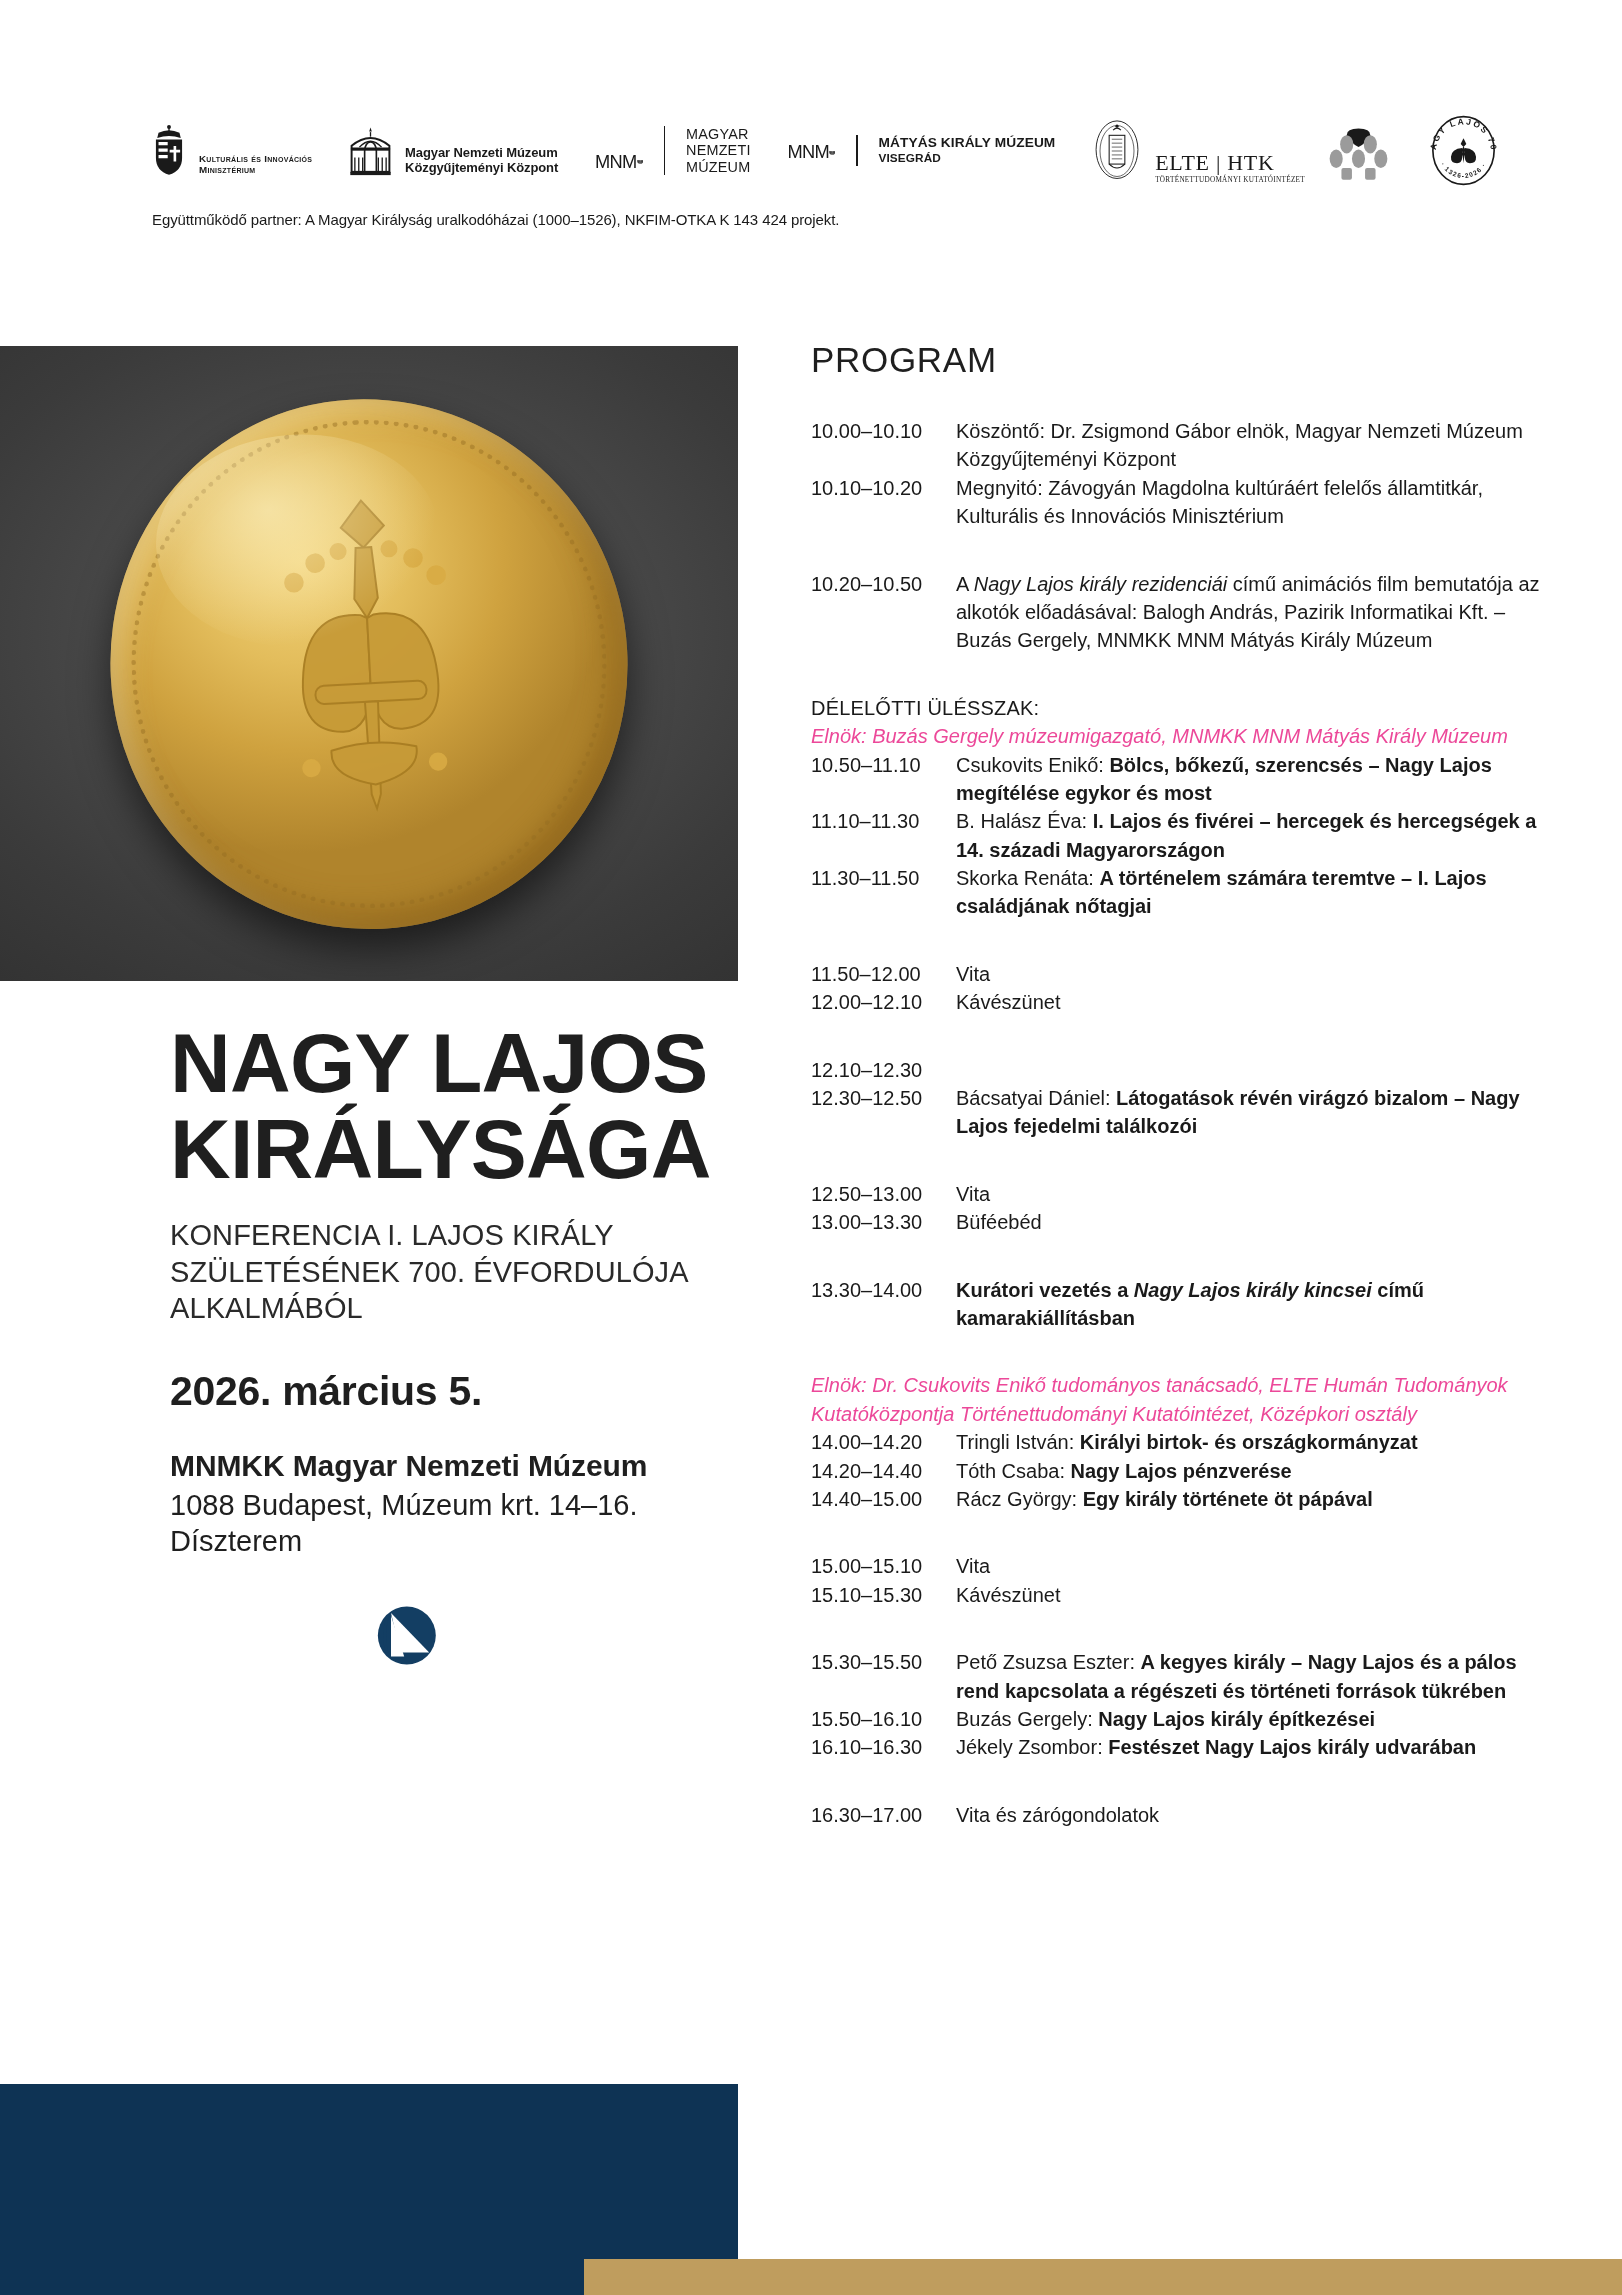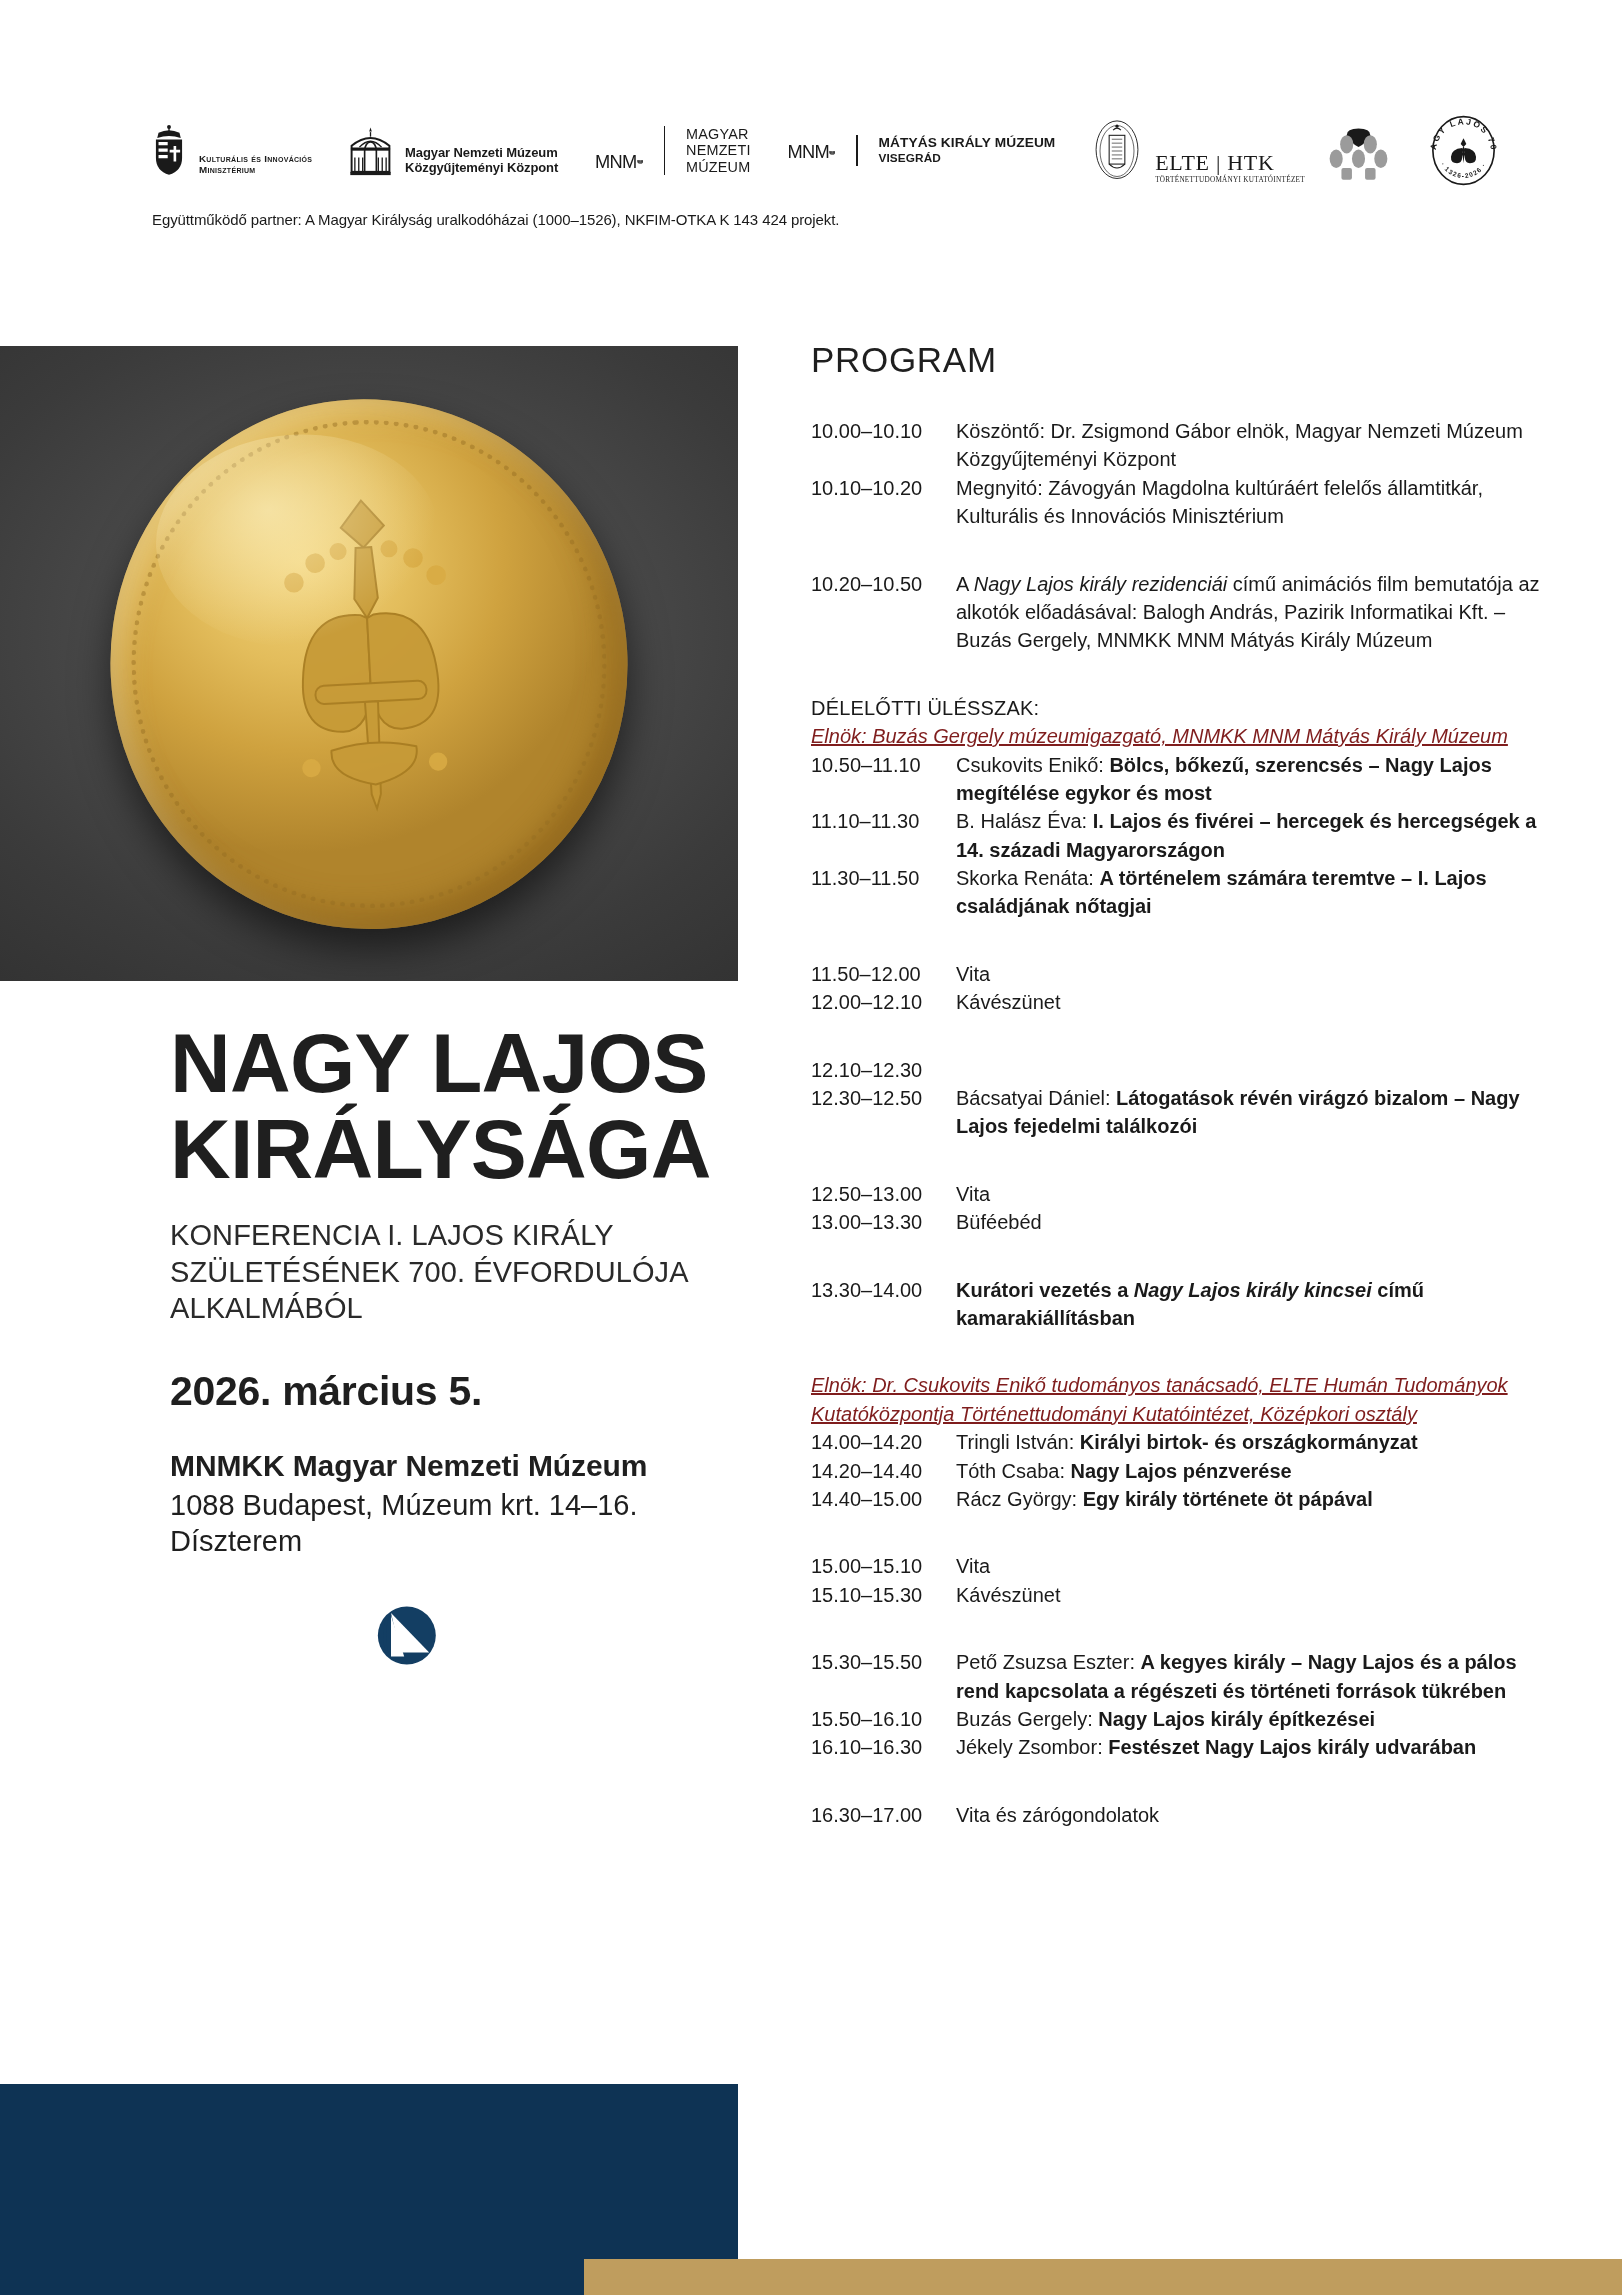--- a/index.html
+++ b/index.html
@@ -270,22 +270,21 @@
   .sess-head {
     font-size: 20px;
     line-height: 1.42;
     color: #1a1a1a;
     letter-spacing: 0.2px;
   }
   .sess-chair {
     font-size: 20px;
     line-height: 1.42;
     font-style: italic;
-    color: #7f1d1d;
-    text-decoration: underline;
+    color: #ec4899;
   }
   .gap-lg { height: 39px; }
 </style>
 </head>
 <body>
 
 <div class="blue-block"></div>
 <div class="gold-band"></div>
 
 <div class="logo-bar">

